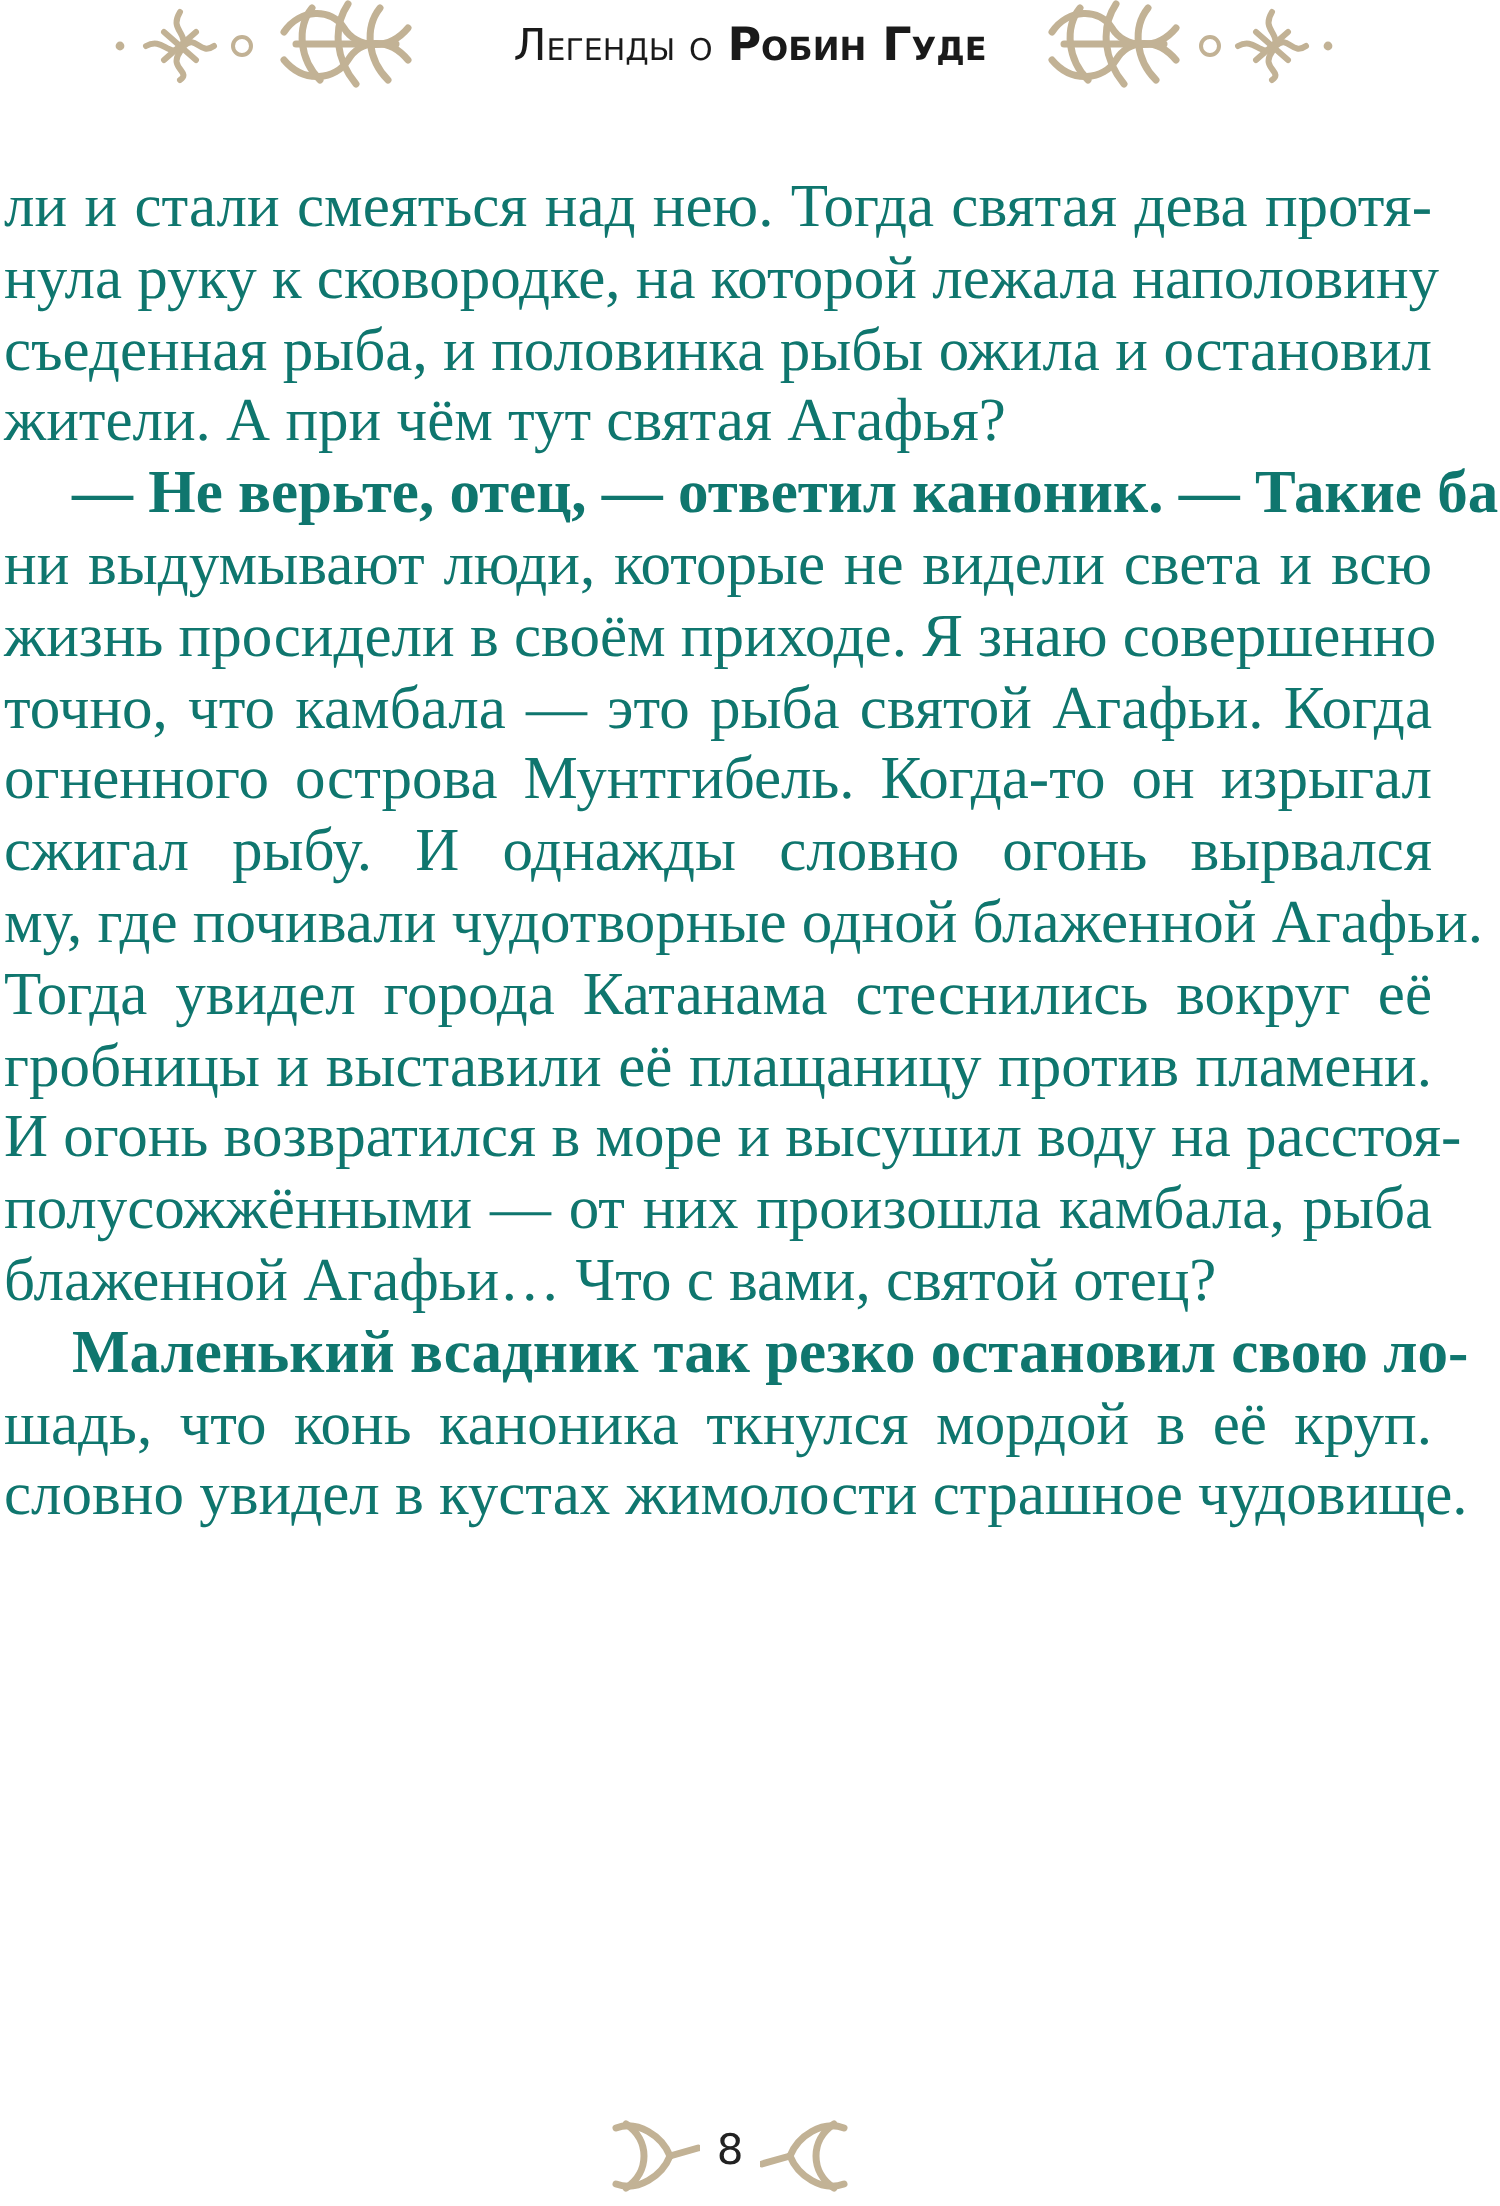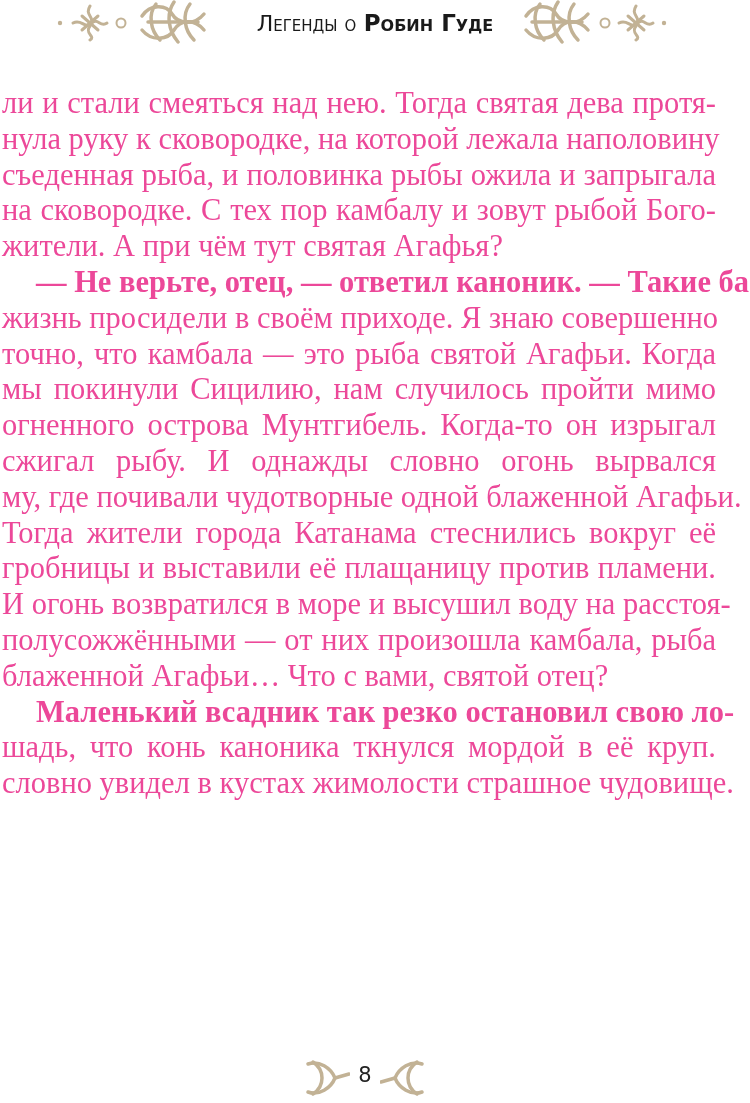--- a/index.html
+++ b/index.html
@@ -14,21 +14,21 @@
   .running-title {
     position: absolute; left: 0; width: 750px; top: 8px; text-align: center;
     font-family: "DejaVu Sans", sans-serif; font-size: 23px; line-height: 30px;
     color: #1a1a1a; letter-spacing: 0px;
   }
   .running-title .light { font-weight: normal; font-size: 22px; font-variant: small-caps; }
   .running-title .bold { font-weight: bold; font-size: 23px; font-variant: small-caps; }
   .page-text {
     position: absolute; left: 2px; top: 86px; width: 714px;
     font-family: "Liberation Serif", serif; font-size: 30.5px; line-height: 35.8px;
-    color: #ec4899; text-align: justify;
+    color: #0f766e; text-align: justify;
   }
   .line {
     display: block; height: 35.8px; white-space: nowrap; text-align-last: justify;
     text-align: justify;
   }
   .line.last { text-align-last: left; }
   .line.indent { padding-left: 34px; font-weight: bold; }
   .footer {
     position: absolute; left: 0; top: 1052px; width: 750px; height: 50px;
   }
@@ -94,31 +94,30 @@
     </g>
   </svg>
   <svg class="orn" style="left:660px;top:19px" width="8" height="8" viewBox="0 0 8 8">
     <circle cx="4" cy="4" r="2.2" fill="#c2b295"></circle>
   </svg>
 </div>
 
 <div class="page-text" id="page-text">
     <span class="line">ли и стали смеяться над нею. Тогда святая дева протя-</span>
     <span class="line">нула руку к сковородке, на которой лежала наполовину</span>
-    <span class="line">съеденная рыба, и половинка рыбы ожила и запрыгала</span>
-    <span class="line">на сковородке. С тех пор камбалу и зовут рыбой Бого-</span>
+    <span class="line">съеденная рыба, и половинка рыбы ожила и остановил</span>
     <span class="line last">жители. А при чём тут святая Агафья?</span>
     <span class="line indent">— Не верьте, отец, — ответил каноник. — Такие бас-</span>
+    <span class="line">ни выдумывают люди, которые не видели света и всю</span>
     <span class="line">жизнь просидели в своём приходе. Я знаю совершенно</span>
     <span class="line">точно, что камбала — это рыба святой Агафьи. Когда</span>
-    <span class="line">мы покинули Сицилию, нам случилось пройти мимо</span>
     <span class="line">огненного острова Мунтгибель. Когда-то он изрыгал</span>
     <span class="line">сжигал рыбу. И однажды словно огонь вырвался</span>
     <span class="line">му, где почивали чудотворные одной блаженной Агафьи.</span>
-    <span class="line">Тогда жители города Катанама стеснились вокруг её</span>
+    <span class="line">Тогда увидел города Катанама стеснились вокруг её</span>
     <span class="line">гробницы и выставили её плащаницу против пламени.</span>
     <span class="line">И огонь возвратился в море и высушил воду на расстоя-</span>
     <span class="line">полусожжёнными — от них произошла камбала, рыба</span>
     <span class="line last">блаженной Агафьи… Что с вами, святой отец?</span>
     <span class="line indent">Маленький всадник так резко остановил свою ло-</span>
     <span class="line">шадь, что конь каноника ткнулся мордой в её круп.</span>
     <span class="line last">словно увидел в кустах жимолости страшное чудовище.</span>
   </div>
 
 <div class="footer">

